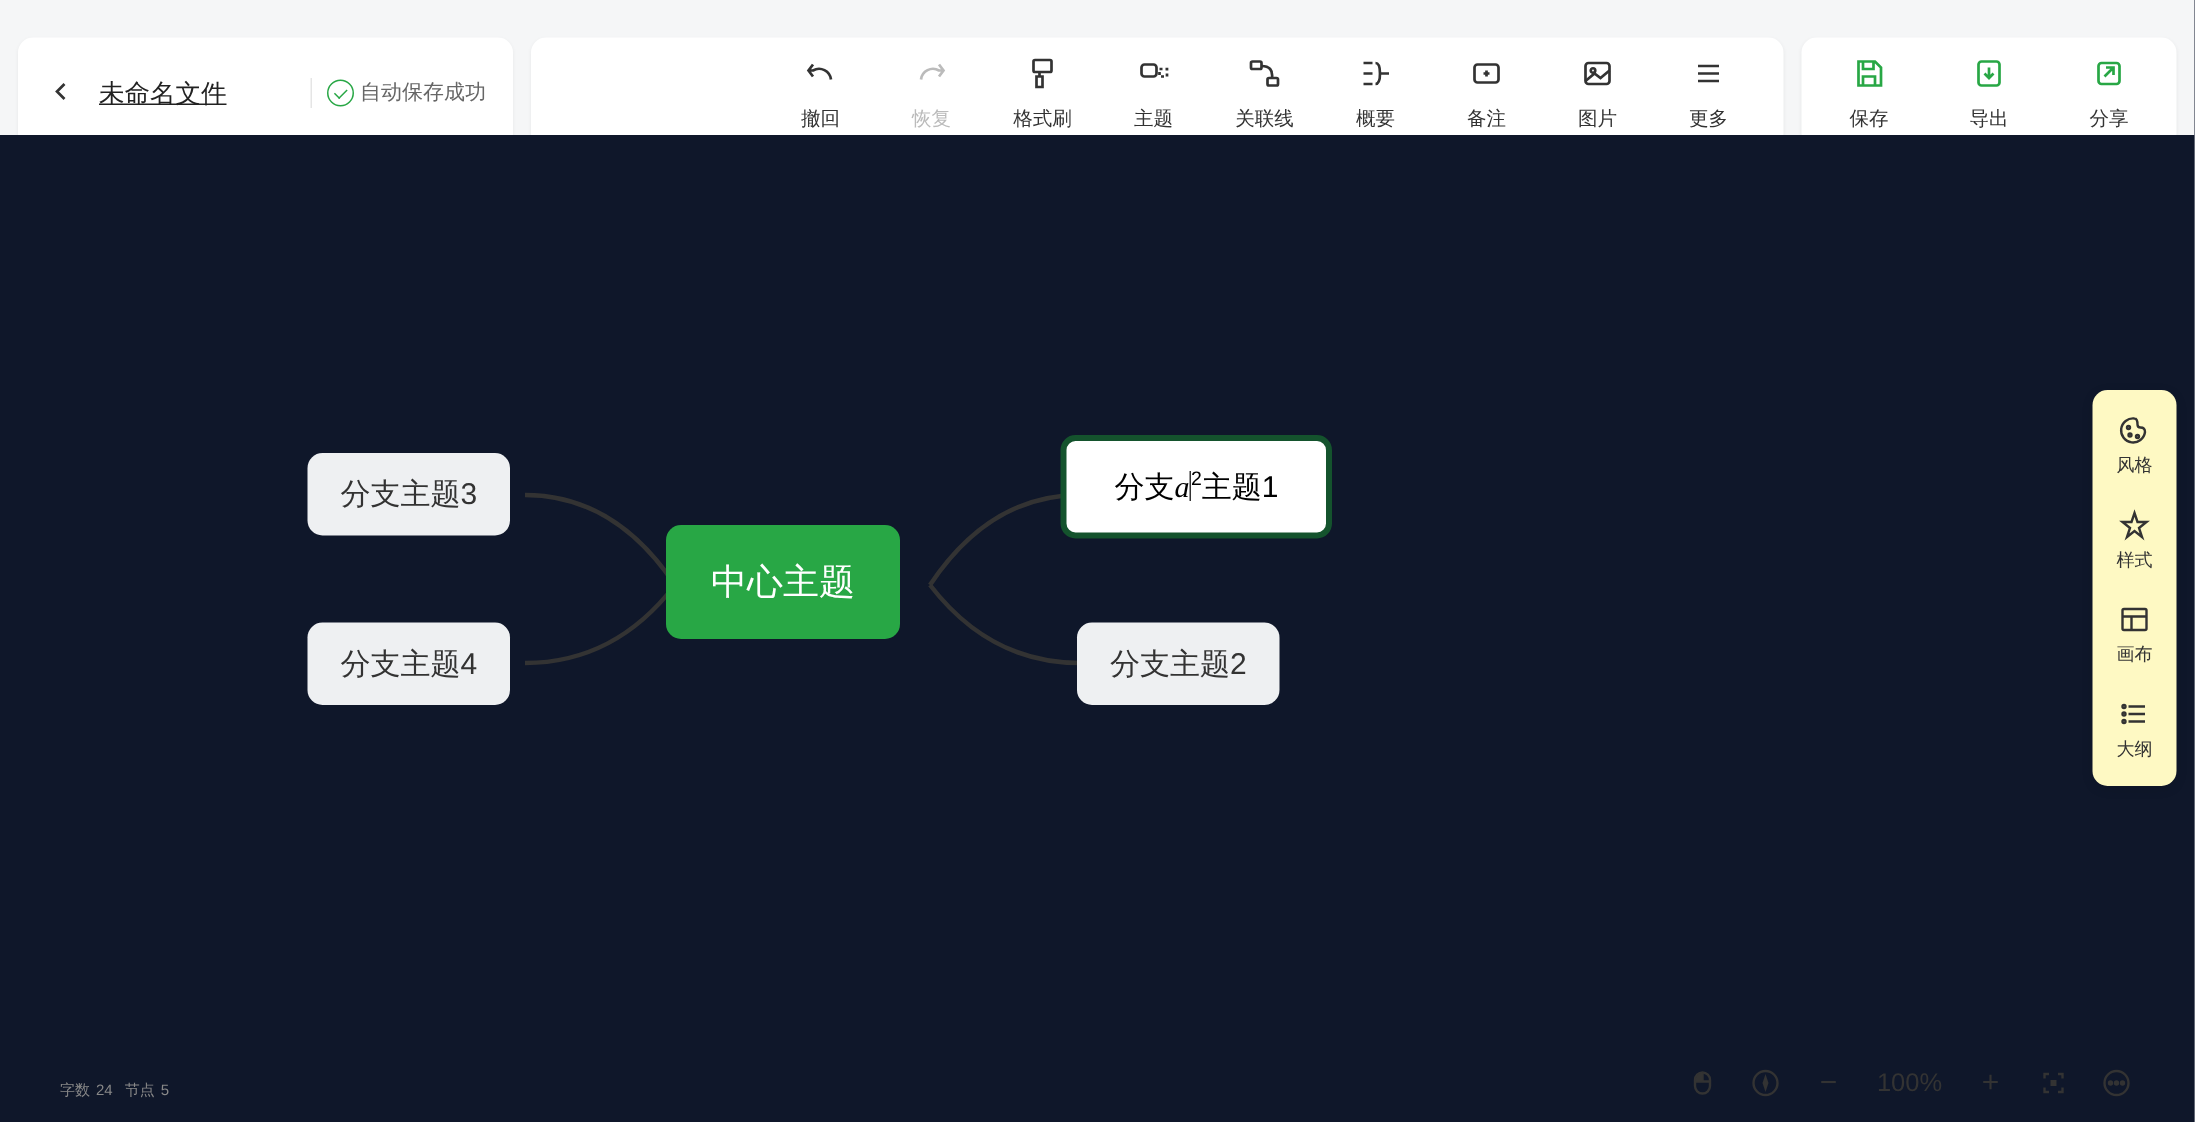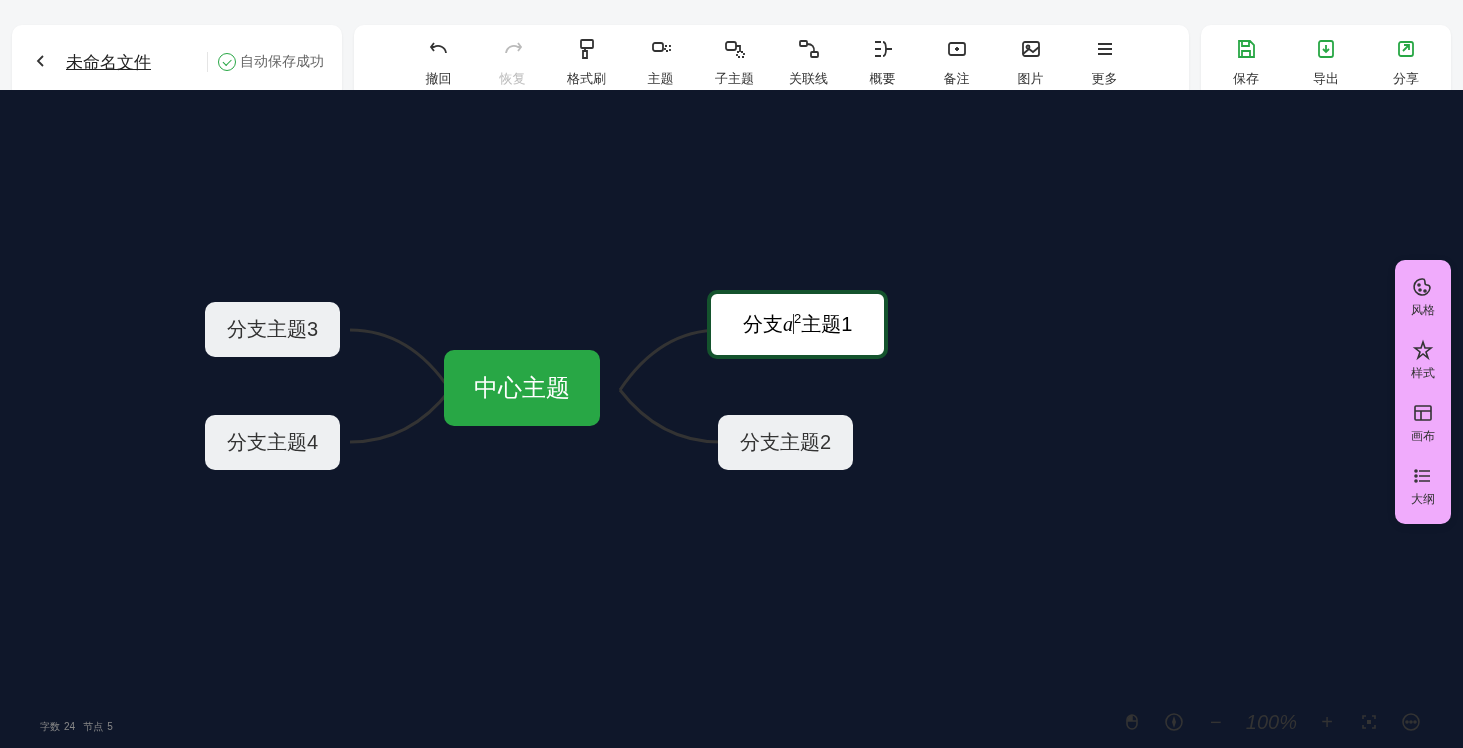--- a/index.html
+++ b/index.html
@@ -67,21 +67,21 @@
       position:absolute;
       left:4px;top:5px;
       width:7px;height:3.5px;
       border-left:1.8px solid #28a745;
       border-bottom:1.8px solid #28a745;
       transform:rotate(-45deg);
     }
     .panel-tools {
       flex: 1;
       padding: 0 14px;
-      justify-content: center;
+      justify-content: flex-end;
       gap: 2px;
     }
     .tool-btn {
       display: flex;
       flex-direction: column;
       align-items: center;
       justify-content: center;
       gap: 8px;
       min-width: 72px;
       padding: 8px 6px;
@@ -154,21 +154,21 @@
       position: absolute;
       pointer-events: none;
     }
     .connector path { stroke: #333; stroke-width: 3; fill: none; }
 
     .side-panel {
       position: absolute;
       right: 12px;
       top: 260px;
       width: 56px;
-      background: #f0abfc;
+      background: #fef9c3;
       border-radius: 10px;
       box-shadow: 0 2px 8px rgba(0,0,0,0.1);
       display: flex;
       flex-direction: column;
       padding: 6px 0;
     }
     .side-item {
       display: flex;
       flex-direction: column;
       align-items: center;
@@ -204,21 +204,21 @@
       width: 24px;
       height: 24px;
       display: flex;
       align-items: center;
       justify-content: center;
       cursor: pointer;
       color: #333;
       font-size: 20px;
     }
     .zoom-bar svg { stroke:#333; fill:none; stroke-width:1.6; }
-    .zoom-text { font-size: 20px; color:#333; min-width:48px; text-align:center;font-style:italic;}
+    .zoom-text { font-size: 17px; color:#333; min-width:48px; text-align:center;}
   </style>
 </head>
 <body>
 
 <div class="topbar">
   <div class="panel panel-left">
     <span class="back-btn">
       <svg width="14" height="14" viewBox="0 0 14 14" stroke="#333" fill="none" stroke-width="1.8">
           <path d="M9 2 L4 7 L9 12"></path>
         </svg>
@@ -258,30 +258,20 @@
       <span class="tool-label">格式刷</span>
     </div>
     <div class="tool-btn">
       <span class="tool-icon">
           <svg width="24" height="24" viewBox="0 0 24 24">
             <rect x="4" y="6" width="10" height="8" rx="2"></rect>
             <rect x="16" y="9" width="5" height="5" stroke-dasharray="2 2"></rect>
           </svg>
         </span>
       <span class="tool-label">主题</span>
-    </div>
-    <div class="tool-btn">
-      <span class="tool-icon">
-          <svg width="24" height="24" viewBox="0 0 24 24">
-            <rect x="3" y="5" width="10" height="8" rx="2"></rect>
-            <path d="M13 9 L17 9 L17 15"></path>
-            <rect x="14" y="15" width="7" height="5" stroke-dasharray="2 2"></rect>
-          </svg>
-        </span>
-      <span class="tool-label">子主题</span>
     </div>
     <div class="tool-btn">
       <span class="tool-icon">
           <svg width="24" height="24" viewBox="0 0 24 24">
             <rect x="3" y="4" width="7" height="5" rx="1"></rect>
             <rect x="14" y="15" width="7" height="5" rx="1"></rect>
             <path d="M10 7 Q18 7 17 15"></path>
           </svg>
         </span>
       <span class="tool-label">关联线</span>

